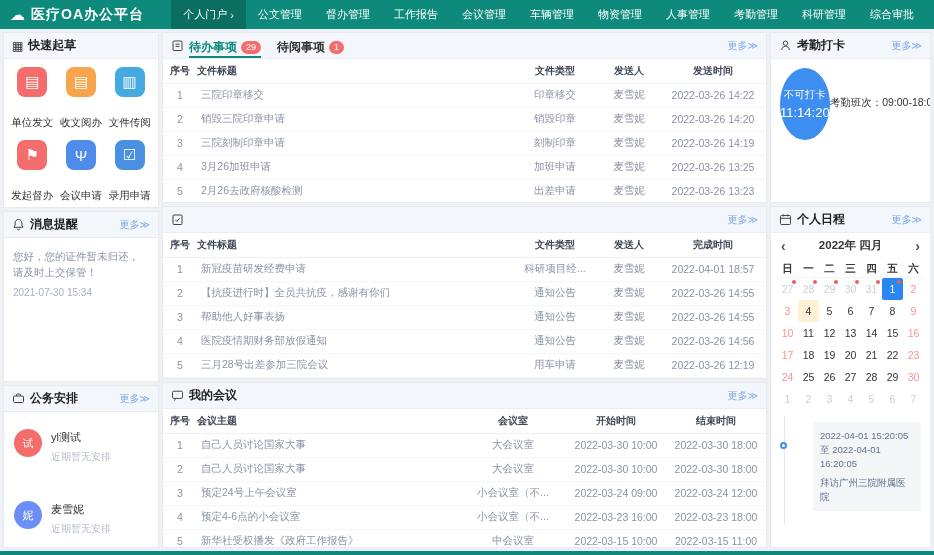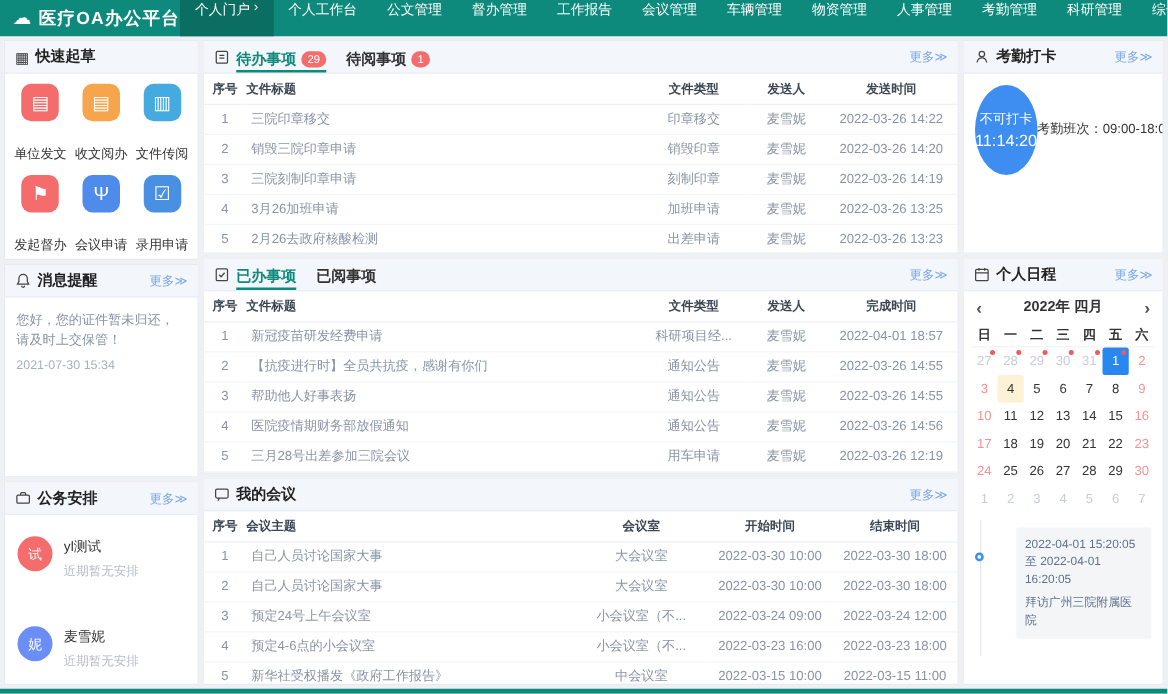--- a/index.html
+++ b/index.html
@@ -4,21 +4,21 @@
 <style>
   *{box-sizing:border-box;margin:0;padding:0}
   html,body{width:934px;height:555px;overflow:hidden}
   body{font-family:"Liberation Sans","DejaVu Sans",sans-serif;background:#eef0f4;position:relative}
   
   .navbar{height:29px;background:#0e8a7c;display:flex;align-items:center;color:#fff;padding:0 8px 0 10px}
   .brand{display:flex;align-items:center;gap:6px;width:182px}
   .cloud{font-size:15px;line-height:1}
   .brand-title{font-size:14px;font-weight:bold;letter-spacing:1px;white-space:nowrap}
   .nav-menu{flex:1;display:flex;height:100%;align-items:stretch}
-  .nav-item{display:flex;gap:3px;padding:0 12px;font-size:11px;cursor:pointer;white-space:nowrap}
+  .nav-item{display:flex;align-items:center;gap:3px;padding:0 12px;font-size:11px;cursor:pointer;white-space:nowrap}
   .nav-item.active{background:#0b6e62}
   .caret{font-size:11px;opacity:.9}
   
   .content{display:flex;gap:3px;padding:3px;height:522px}
   .col{display:flex;flex-direction:column;gap:3px;min-width:0}
   .col-left{width:156px;flex:0 0 156px}
   .col-mid{flex:1}
   .col-right{width:161px;flex:0 0 161px}
   .panel{background:#fff;border:1px solid #e7eaef;display:flex;flex-direction:column;overflow:hidden}
   .phead{height:26px;flex:0 0 26px;display:flex;align-items:center;gap:5px;padding:0 8px;background:#f3f6fb;border-bottom:1px solid #e9edf3;font-size:12px;color:#222;font-weight:bold}
@@ -92,23 +92,20 @@
   <div class="brand">
     <span class="cloud">☁</span>
     <span class="brand-title">医疗OA办公平台</span>
   </div>
   <nav class="nav-menu" id="nav-menu">
       <div class="nav-item active">
         <span>个人门户</span>
         <span class="caret">›</span>
       </div>
       <div class="nav-item">
-        <span>个人工作台</span>
-      </div>
-      <div class="nav-item">
         <span>公文管理</span>
       </div>
       <div class="nav-item">
         <span>督办管理</span>
       </div>
       <div class="nav-item">
         <span>工作报告</span>
       </div>
       <div class="nav-item">
         <span>会议管理</span>
@@ -302,28 +299,20 @@
           </tbody>
         </table>
     </section>
 
     <section class="panel" style="flex:0 0 173px">
       <div class="phead">
         <svg class="ico" viewBox="0 0 13 13">
             <rect x="2" y="2" width="9" height="9.5" rx="1" fill="none" stroke="#444" stroke-width="1"></rect>
             <path d="M4.3 6.8l1.6 1.6 2.8-3.2" fill="none" stroke="#444" stroke-width="1"></path>
           </svg>
-        <div class="tabs" id="done-tabs">
-            <div class="tab active">
-              <span>已办事项</span>
-            </div>
-            <div class="tab">
-              <span>已阅事项</span>
-            </div>
-          </div>
         <span class="sp"></span>
         <span class="more">更多≫</span>
       </div>
       <table id="done-table">
           <colgroup>
             <col style="width: 34px;">
             <col>
             <col style="width: 86px;">
             <col style="width: 62px;">
             <col style="width: 106px;">

